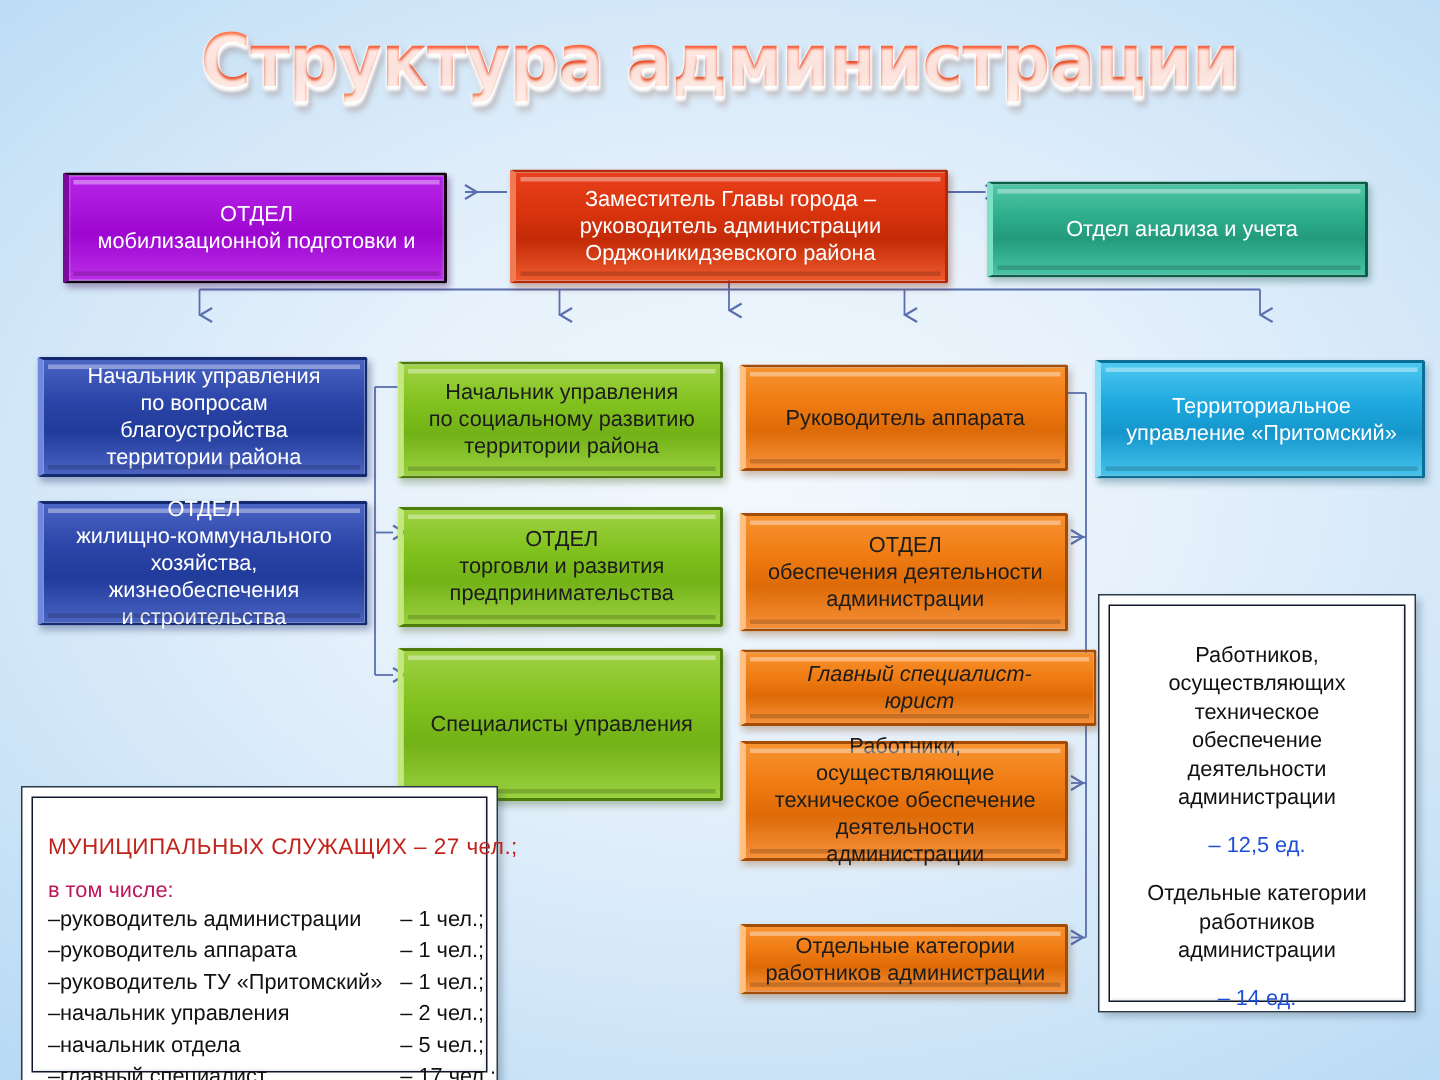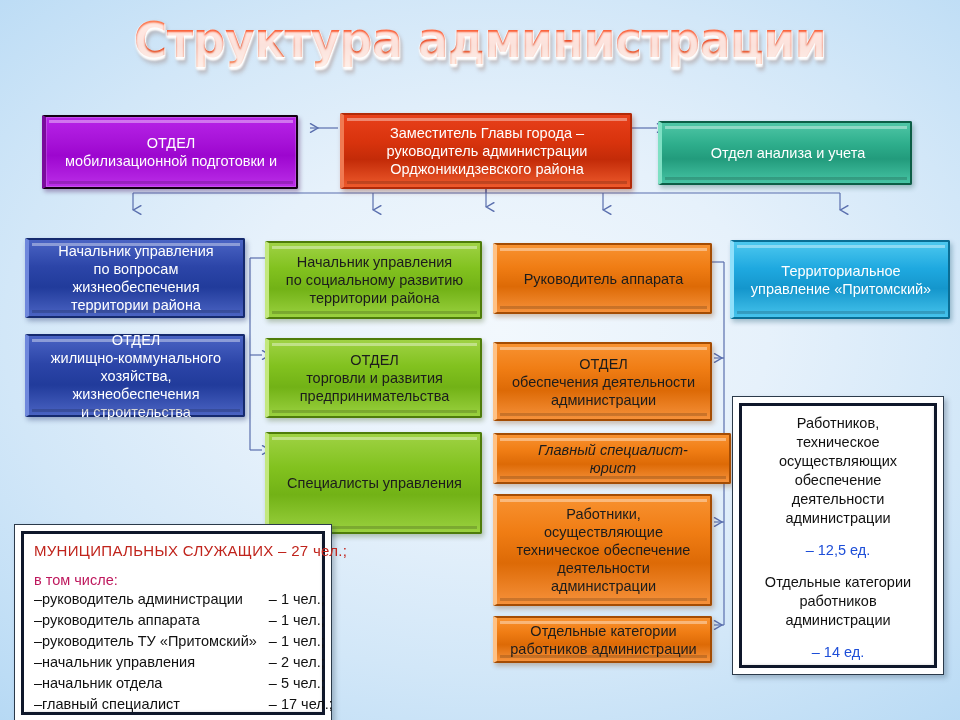--- a/index.html
+++ b/index.html
@@ -117,23 +117,23 @@
   
   .panel {
     position: absolute;
     background: #ffffff;
     border: 1px solid #2b3a4a;
     box-shadow: 3px 3px 5px rgba(40,60,80,.3);
     padding: 6px;
   }
   .panel-inner {
     width: 100%; height: 100%;
-    border: 3px solid #0f172a;
+    border: 1px solid #0f172a;
     box-shadow: inset 1px 1px 0 #fff, inset -1px -1px 2px #e9e9e9;
-    padding: 8px 10px;
+    padding: 24px 10px;
   }
 
   
   #legend .head {
     color: #c0241c;
     font-size: 15px;
     letter-spacing: .3px;
     white-space: nowrap;
   }
   #legend .sub { font-size: 14.5px; color: #be185d; margin-top: 13px; }
@@ -219,21 +219,21 @@
   <div class="shadow-plate" style="left:660px; top:163px; width:250px; height:16px;"></div>
   <div class="box teal" style="left:658px; top:97px; width:254px; height:64px;">
     <span class="lbl">Отдел анализа и учета</span>
   </div>
 
   <div class="shadow-plate" style="left:28px; top:293px; width:214px; height:14px;"></div>
   <div class="box blue" style="left:25px; top:214px; width:220px; height:80px;">
     <span class="lbl">
       <span>Начальник управления</span><br>
       <span>по вопросам</span><br>
-      <span>жизнеобеспечения</span><br>
+      <span>благоустройства</span><br>
       <span>территории района</span>
     </span>
   </div>
 
   <div class="shadow-plate" style="left:28px; top:392px; width:214px; height:14px;"></div>
   <div class="box blue" style="left:25px; top:310px; width:220px; height:83px;">
     <span class="lbl">
       <span>ОТДЕЛ</span><br>
       <span>жилищно-коммунального</span><br>
       <span>хозяйства, жизнеобеспечения</span><br>
@@ -280,21 +280,21 @@
 
   <div class="shadow-plate" style="left:496px; top:456px; width:214px; height:12px;"></div>
   <div class="box orange" style="left:493px; top:409px; width:238px; height:51px;font-style:italic;">
     <span class="lbl">
       <span>Главный специалист-</span><br>
       <span>юрист</span>
     </span>
   </div>
 
   <div class="shadow-plate" style="left:496px; top:570px; width:214px; height:14px;"></div>
-  <div class="box orange" style="left:493px; top:470px; width:219px; height:112px;">
+  <div class="box orange" style="left:493px; top:470px; width:219px; height:80px;">
     <span class="lbl">
       <span>Работники,</span><br>
       <span>осуществляющие</span><br>
       <span>техническое обеспечение</span><br>
       <span>деятельности</span><br>
       <span>администрации</span>
     </span>
   </div>
 
   <div class="shadow-plate" style="left:496px; top:635px; width:214px; height:13px;"></div>
@@ -312,22 +312,22 @@
        box-shadow:2px 3px 5px rgba(5,70,100,.32);">
     <span class="lbl">
       <span>Территориальное</span><br>
       <span>управление  «Притомский»</span>
     </span>
   </div>
 
   <div class="panel" id="note-panel" style="left:732px; top:396px; width:212px; height:279px;">
     <div class="panel-inner">
       <p>Работников,</p>
+      <p>осуществляющих</p>
       <p>техническое</p>
-      <p>осуществляющих</p>
       <p>обеспечение</p>
       <p>деятельности</p>
       <p>администрации</p>
       <p class="num">– 12,5 ед.</p>
       <p>Отдельные  категории</p>
       <p>работников</p>
       <p>администрации</p>
       <p class="num">– 14 ед.</p>
     </div>
   </div>

